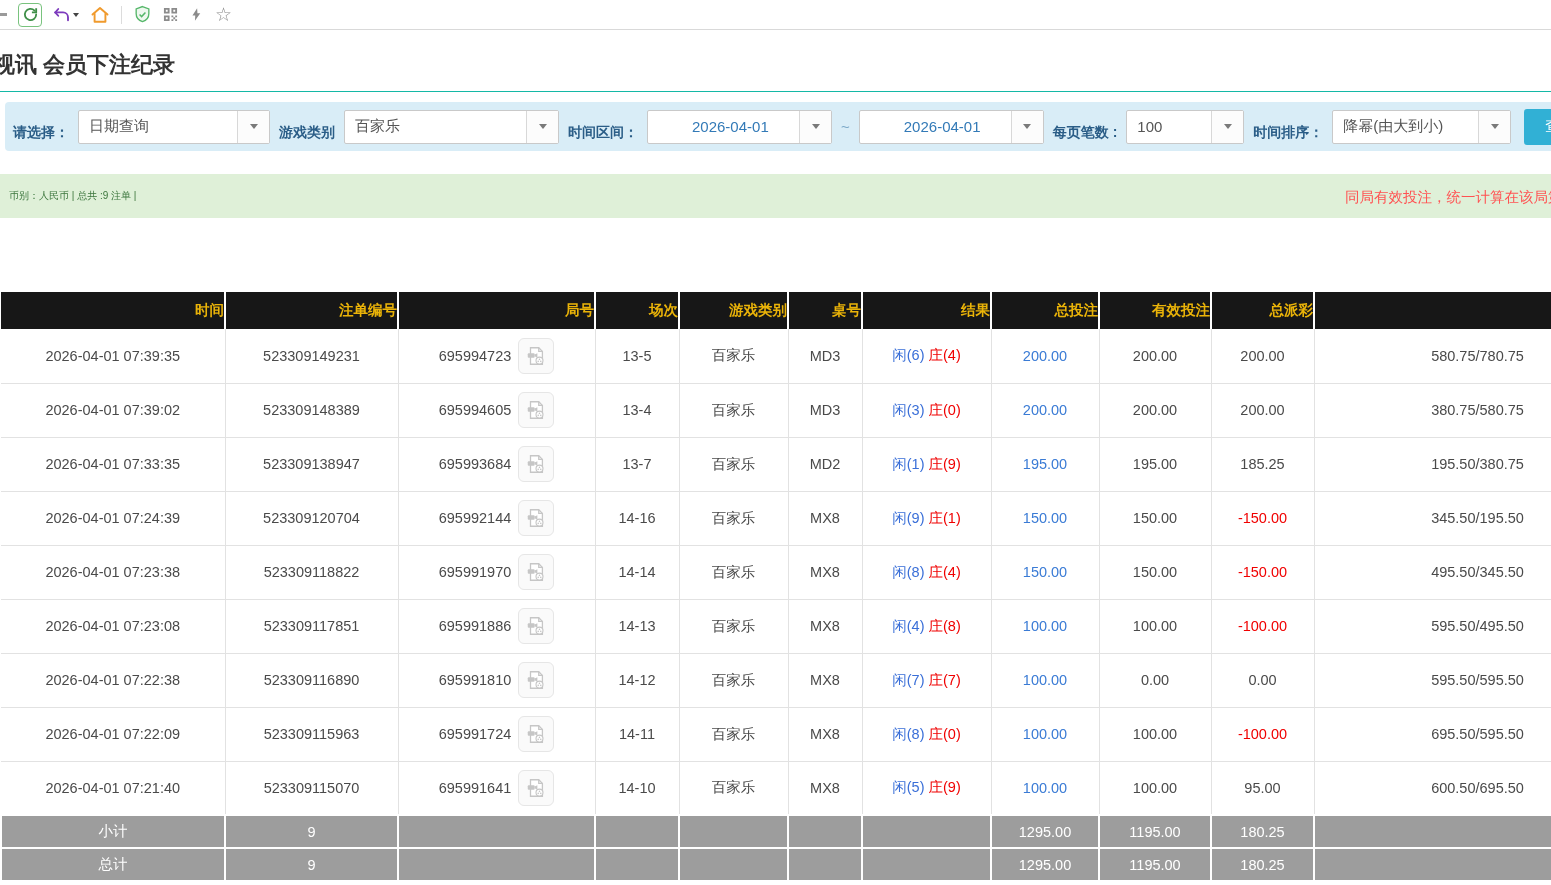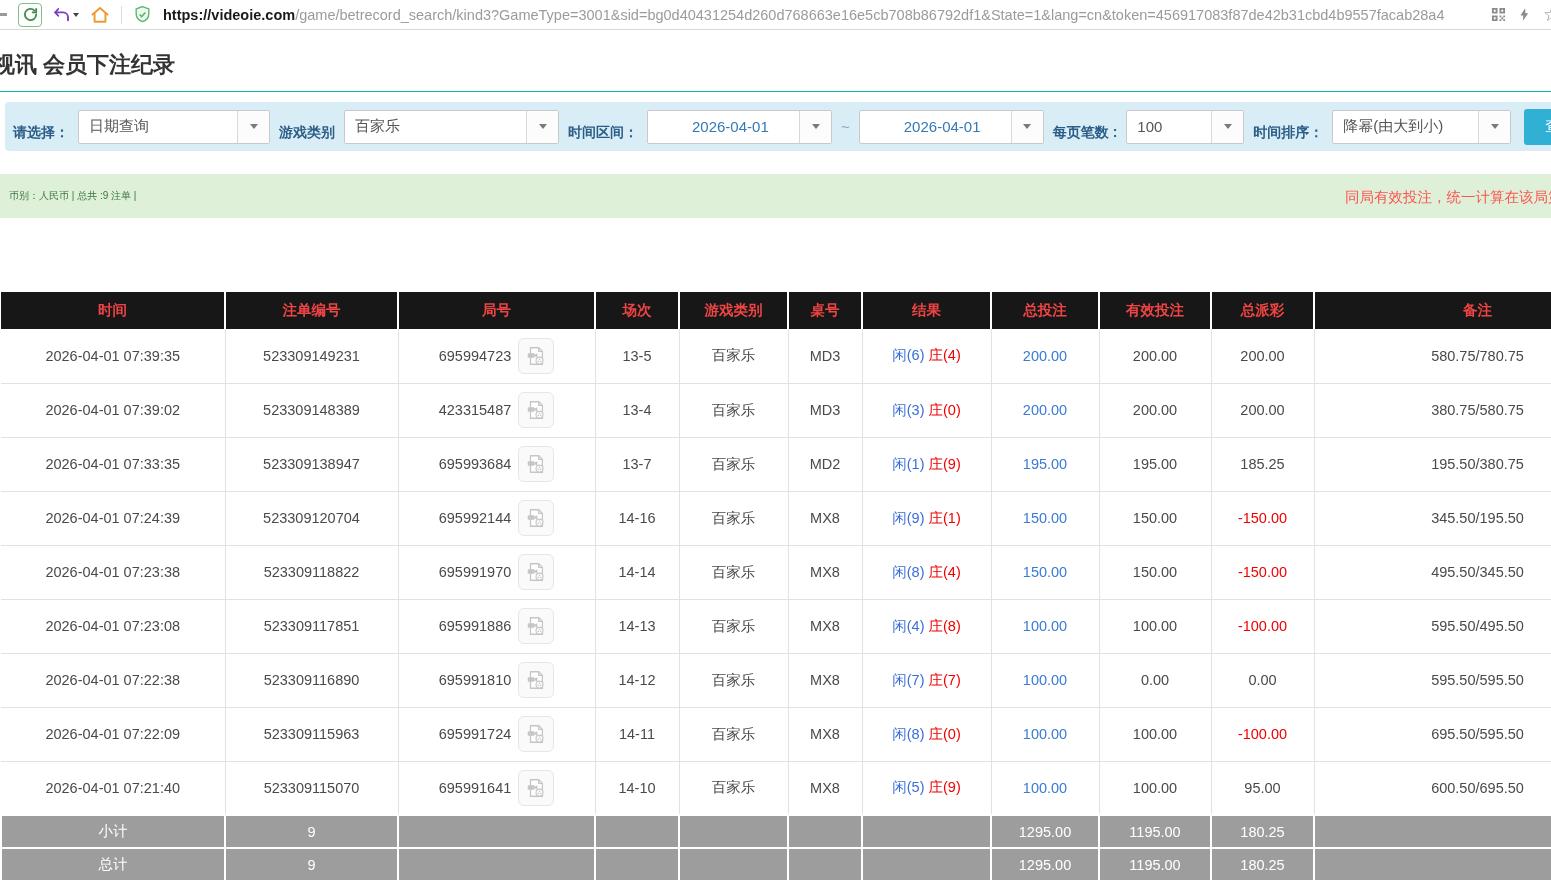--- a/index.html
+++ b/index.html
@@ -46,22 +46,22 @@
 
   
   .summary-bar { position:relative; margin-top:23px; height:44px; background:#dff0d8;
                  display:flex; align-items:center; padding-left:9px; }
   .summary-left { color:#3c763d; font-size:10px; white-space:nowrap; }
   .summary-right { position:absolute; left:1345px; top:14px; color:#ff5252; font-size:14.5px; white-space:nowrap; }
 
   
   .table-wrap { margin-top:74px; }
   table.bet-table { width:1640px; table-layout:fixed; border-collapse:collapse; }
-  thead th { background:#171717; color:#ef4444; font-size:14.5px; font-weight:bold; height:37px;
-             border-right:2px solid #fff; text-align:center; }
+  thead th { background:#171717; color:#eab308; font-size:14.5px; font-weight:bold; height:37px;
+             border-right:2px solid #fff; text-align:right; }
   tbody td { height:54px; background:#fff; border-right:1px solid #e2e2e2; border-bottom:1px solid #e2e2e2;
              color:#4a4a4a; font-size:14.5px; text-align:center; }
   tfoot td { background:#9d9d9d; border:2px solid #fff; color:#fff; height:33px; font-size:14.5px;
              text-align:center; }
   .round-wrap { display:flex; align-items:center; justify-content:center; gap:7px; }
   .video-btn { width:36px; height:36px; border:1px solid #e6e6e6; background:#fafafa; border-radius:6px;
                display:flex; align-items:center; justify-content:center; padding:0; cursor:pointer; }
   .res-player { color:#3a6fd8; }
   .res-banker { color:#f00000; }
   td.amt-link { color:#3a7bd5; cursor:pointer; }
@@ -93,24 +93,20 @@
           <path d="M5.5 10v10h13V10" fill="none" stroke="#f09a2d" stroke-width="2.3" stroke-linejoin="round"></path>
         </svg>
     </span>
     <span class="tb-sep"></span>
     <span class="tb-btn">
       <svg viewBox="0 0 24 24" width="19" height="19">
           <path d="M12 2l8 3v6c0 5-3.5 8.5-8 10-4.5-1.5-8-5-8-10V5z" fill="#eef8ef" stroke="#56b76a" stroke-width="1.7"></path>
           <path d="M8.3 12l2.6 2.6 4.8-5.2" fill="none" stroke="#56b76a" stroke-width="1.9"></path>
         </svg>
     </span>
-    <div class="url">
-      <span class="url-host">https://videoie.com</span>
-        <span class="url-path">/game/betrecord_search/kind3?GameType=3001&amp;sid=bg0d40431254d260d768663e16e5cb708b86792df1&amp;State=1&amp;lang=cn&amp;token=456917083f87de42b31cbd4b9557facab28a4</span>
-    </div>
     <span class="tb-btn">
       <svg viewBox="0 0 16 16" width="15" height="15">
           <path fill="#8b8b8b" d="M1 1h6v6H1zm2 2v2h2V3zM9 1h6v6H9zm2 2v2h2V3zM1 9h6v6H1zm2 2v2h2v-2zm6-2h2v2H9zm4 0h2v2h-2zm-2 2h2v2h-2zm-2 2h2v2H9zm4 0h2v2h-2z"></path>
         </svg>
     </span>
     <span class="tb-btn">
       <svg viewBox="0 0 24 24" width="15" height="15">
           <path fill="#8b8b8b" d="M13 2L5.5 13.5h4.5L9.5 22 18 10h-4.5z"></path>
         </svg>
     </span>
@@ -230,21 +226,21 @@
             <td class="amt-link">200.00</td>
             <td>200.00</td>
             <td>200.00</td>
             <td>580.75/780.75</td>
           </tr>
           <tr>
             <td>2026-04-01 07:39:02</td>
             <td>523309148389</td>
             <td>
               <div class="round-wrap">
-                <span>423315487</span>
+                <span>695994605</span>
                 <button class="video-btn">
                   <svg viewBox="0 0 24 24" width="22" height="22">
                     <path d="M6 3h9l4 4v14H6z" fill="#fff" stroke="#c6c6c6" stroke-width="1.4"></path>
                     <path d="M15 3v4h4" fill="none" stroke="#c6c6c6" stroke-width="1.4"></path>
                     <rect x="3" y="9" width="7.5" height="4.8" rx="1" fill="#c6c6c6"></rect>
                     <path d="M10.5 10.4l3-1.4v4.8l-3-1.4z" fill="#c6c6c6"></path>
                     <circle cx="15.8" cy="17" r="3.8" fill="#fff" stroke="#c6c6c6" stroke-width="1.2"></circle>
                     <circle cx="15.8" cy="15.6" r="0.9" fill="#c6c6c6"></circle>
                     <circle cx="14.4" cy="17.8" r="0.9" fill="#c6c6c6"></circle>
                     <circle cx="17.2" cy="17.8" r="0.9" fill="#c6c6c6"></circle>

